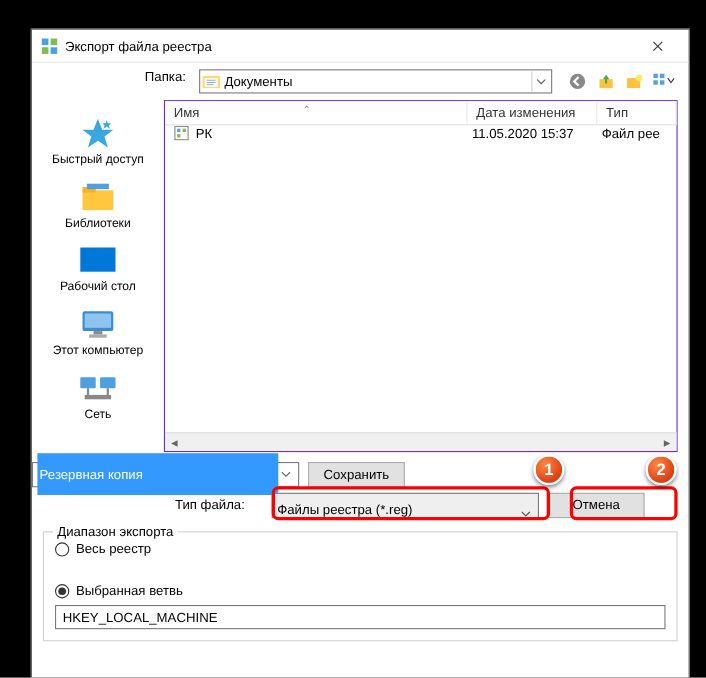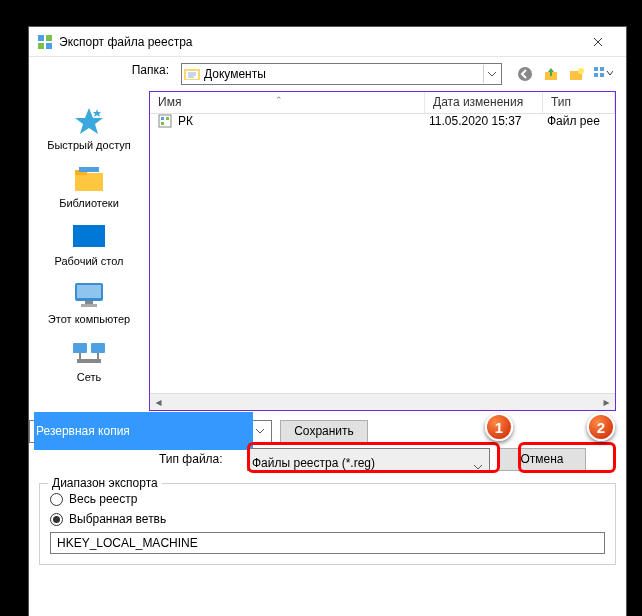--- a/index.html
+++ b/index.html
@@ -48,21 +48,21 @@
 .ftype-select .dd { width: 14px; display: flex; align-items: center; justify-content: center; }
 .btn { width: 88px; height: 23px; border: 1px solid #adadad; background: #e1e1e1; display: flex; align-items: center; justify-content: center; cursor: pointer; }
 .highlight-red { border: 3px solid #ff0000; border-radius: 6px; position: absolute; pointer-events: none; }
 .hl1 { top: 415px; left: 218px; width: 253px; height: 31px; }
 .hl2 { top: 415px; left: 489px; width: 98px; height: 31px; }
 .callout { position: absolute; width: 28px; height: 28px; border-radius: 50%; background: radial-gradient(circle at 35% 30%, #ff8844, #cc2200); border: 2px solid #fff; box-shadow: 0 2px 4px rgba(0,0,0,0.5); display: flex; align-items: center; justify-content: center; color: #fff; font-weight: bold; font-size: 15px; }
 .co1 { top: 386px; left: 456px; }
 .co2 { top: 386px; left: 558px; }
 .export-group { border: 1px solid #d0d0d0; margin: 4px 10px 8px 10px; padding: 8px 10px 10px 10px; position: relative; }
 .export-group .legend { position: absolute; top: -8px; left: 8px; background: #fff; padding: 0 4px; }
-.radios { display: flex; flex-direction: column; gap: 6px; margin-bottom: 6px; }
+.radios { display: flex; flex-direction: column; gap: 24px; margin-bottom: 6px; }
 .radio-row { display: flex; align-items: center; gap: 6px; }
 .radio { width: 13px; height: 13px; border: 1px solid #333; border-radius: 50%; display: flex; align-items: center; justify-content: center; }
 .radio.sel::after { content: ''; width: 7px; height: 7px; border-radius: 50%; background: #333; }
 .branch-input { width: 100%; height: 22px; border: 1px solid #7a7a7a; padding: 3px 6px; background: #fff; }
 </style>
 </head>
 <body>
 
 <div class="dialog">
   <div class="titlebar">

